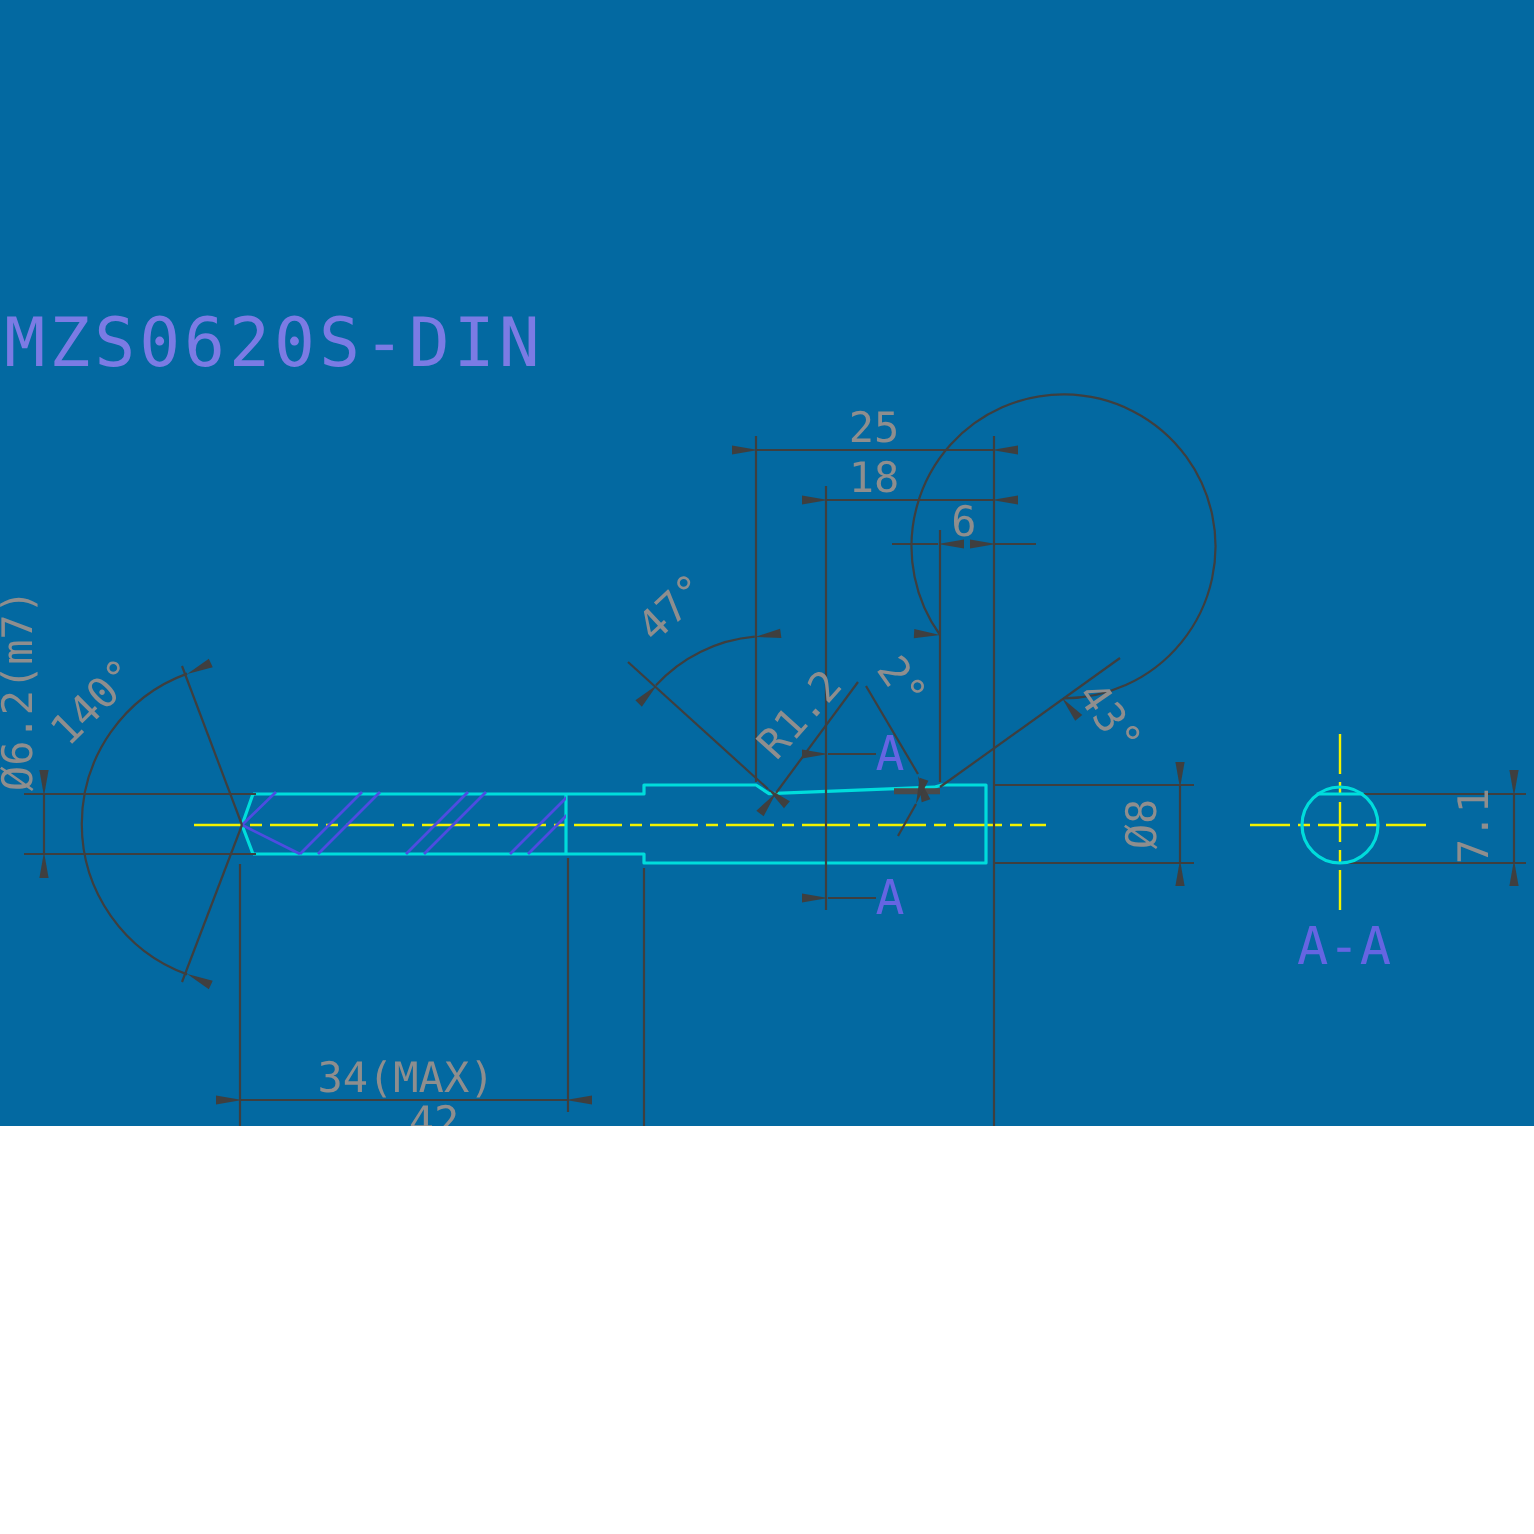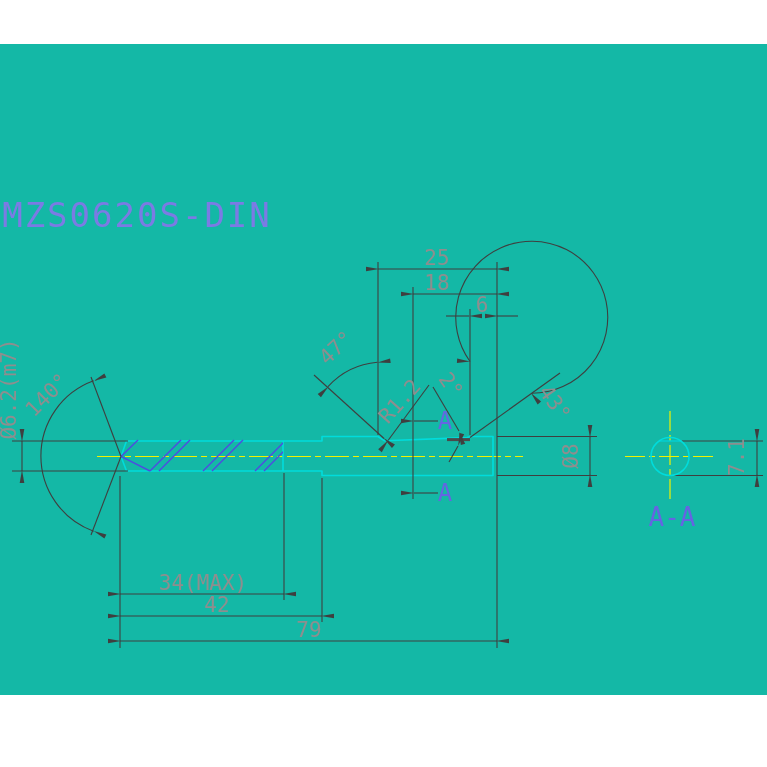--- a/index.html
+++ b/index.html
@@ -1,17 +1,17 @@
 <!DOCTYPE html>
 <html><head>
 <meta charset="utf-8">
 <style>
   html,body{margin:0;padding:0;background:#ffffff;}
-  .stage{position:relative;width:767px;height:651px;background:#14b8a6;overflow:hidden;
-         font-family:"DejaVu Sans Mono","Liberation Mono",monospace;margin-top:44px;}
+  .stage{position:relative;width:767px;height:563px;background:#0369a1;overflow:hidden;
+         font-family:"DejaVu Sans Mono","Liberation Mono",monospace;}
   svg{position:absolute;left:0;top:0;}
   text{font-family:"DejaVu Sans Mono","Liberation Mono",monospace;}
   .dimtxt{fill:#8e8e8e;font-size:21px;}
   .bluetxt{fill:#6565e2;}
 </style>
 </head>
 <body>
 
 <div class="stage">
 <svg width="767" height="767" viewBox="0 0 767 767">

